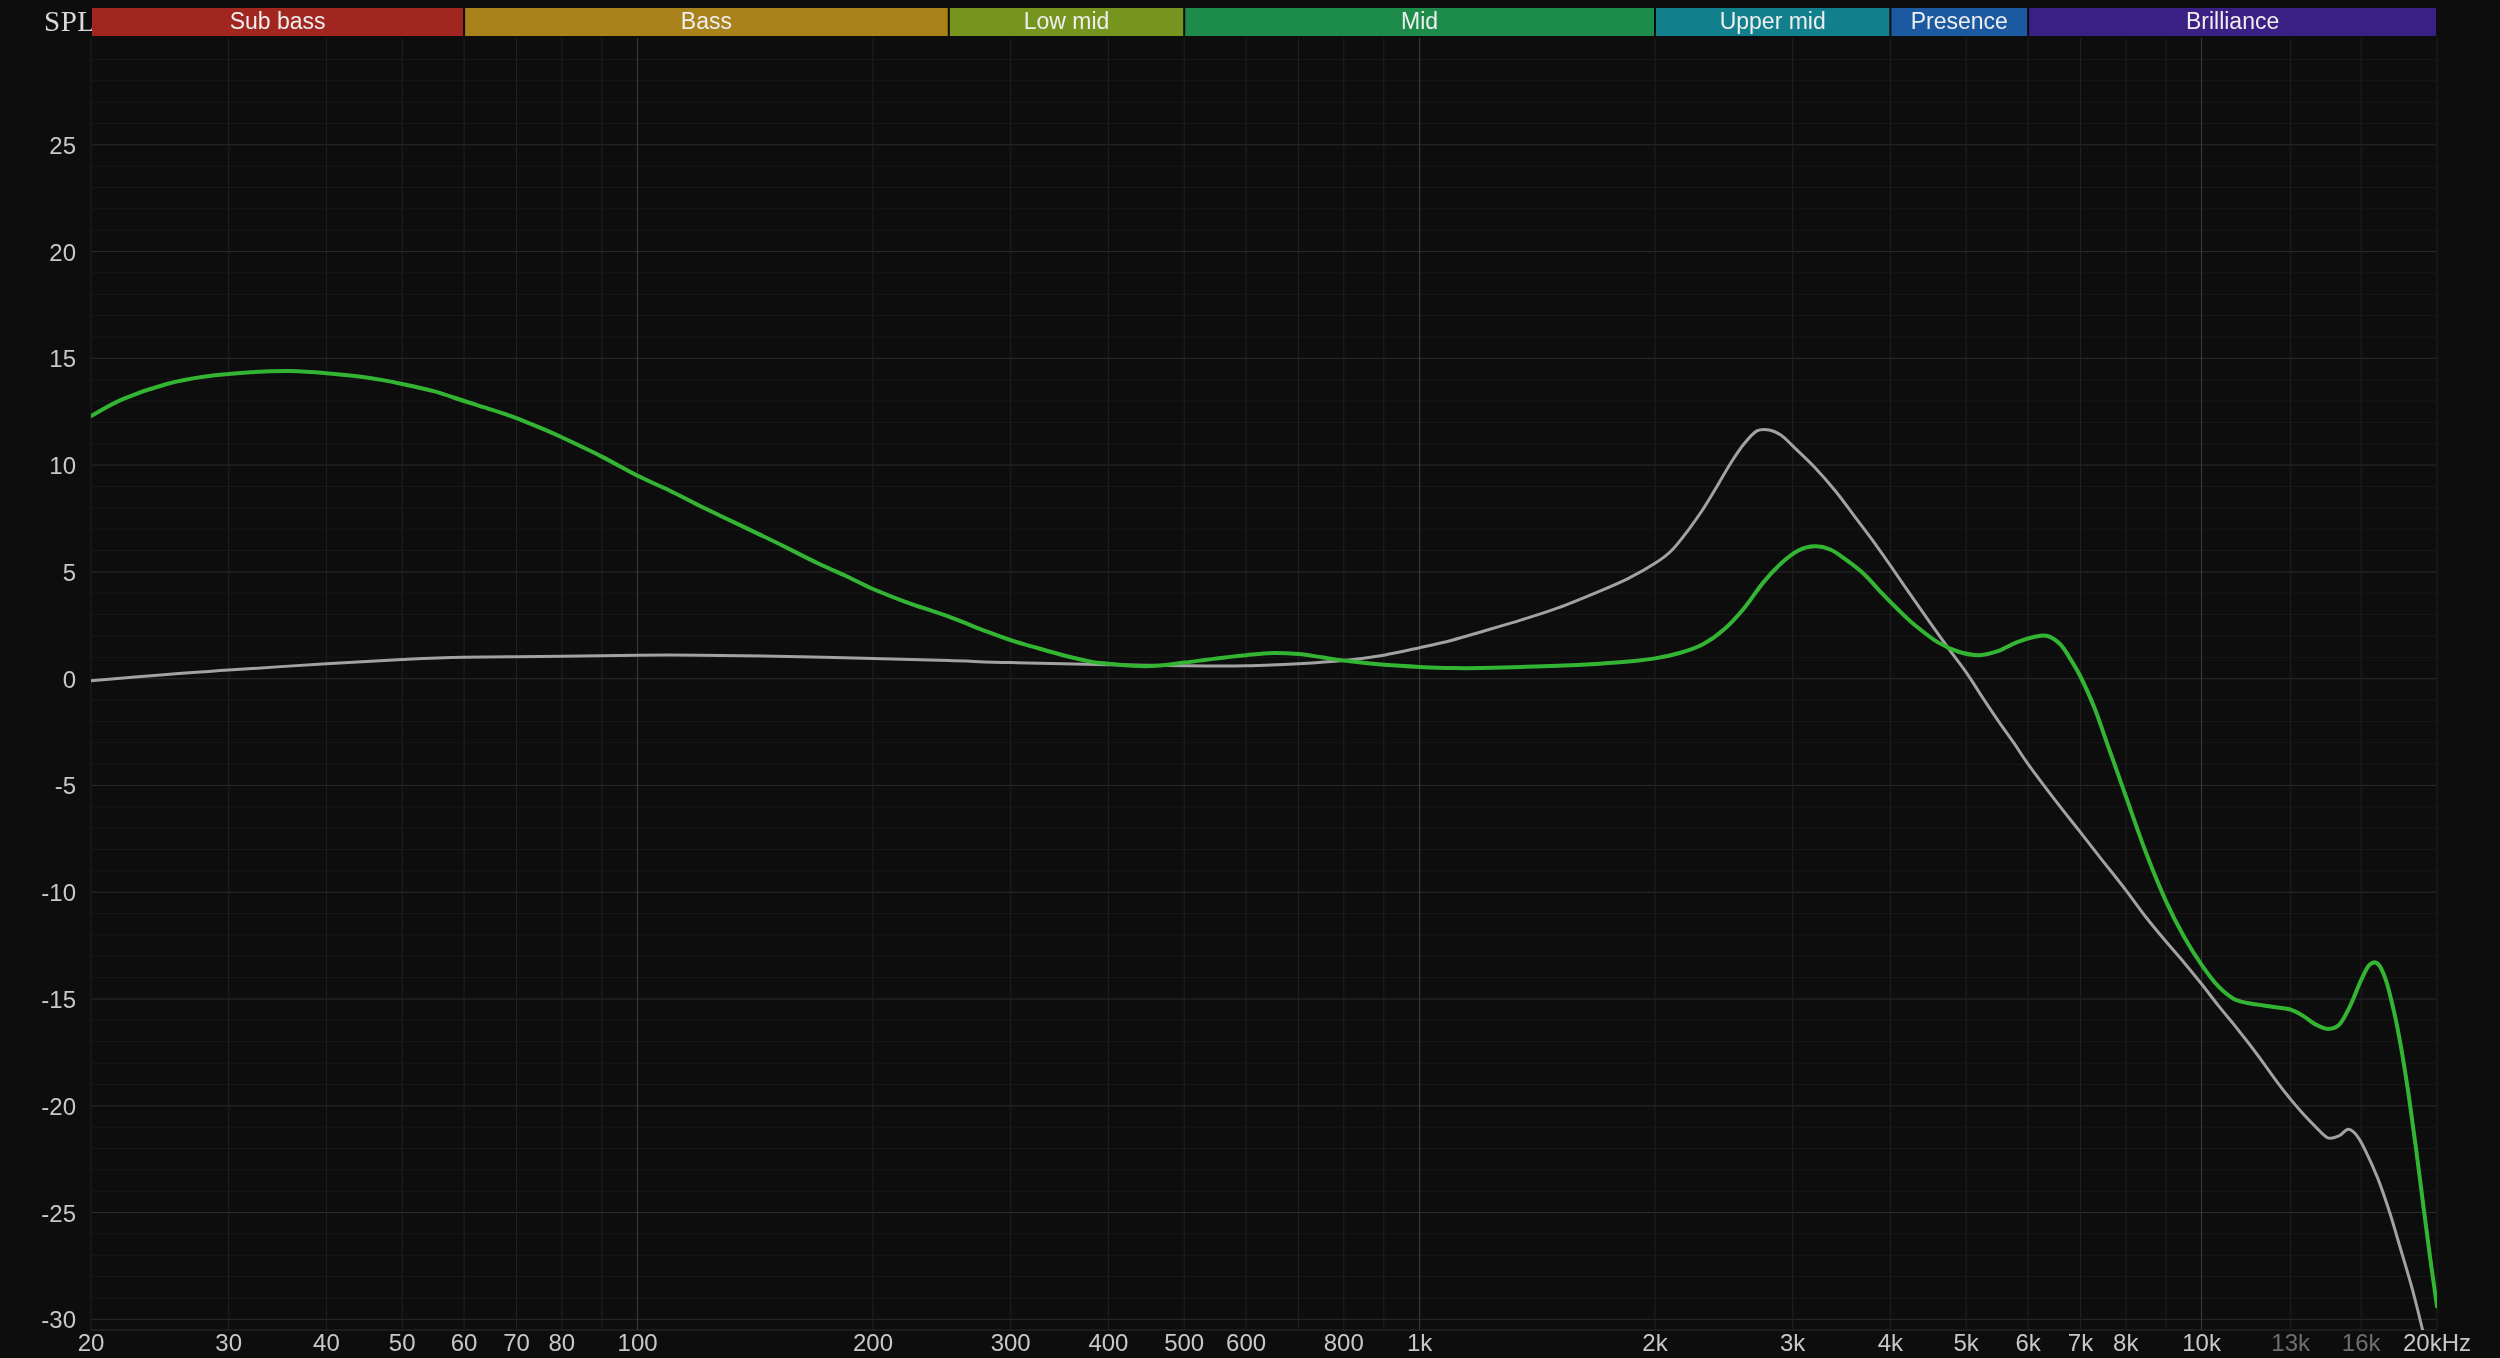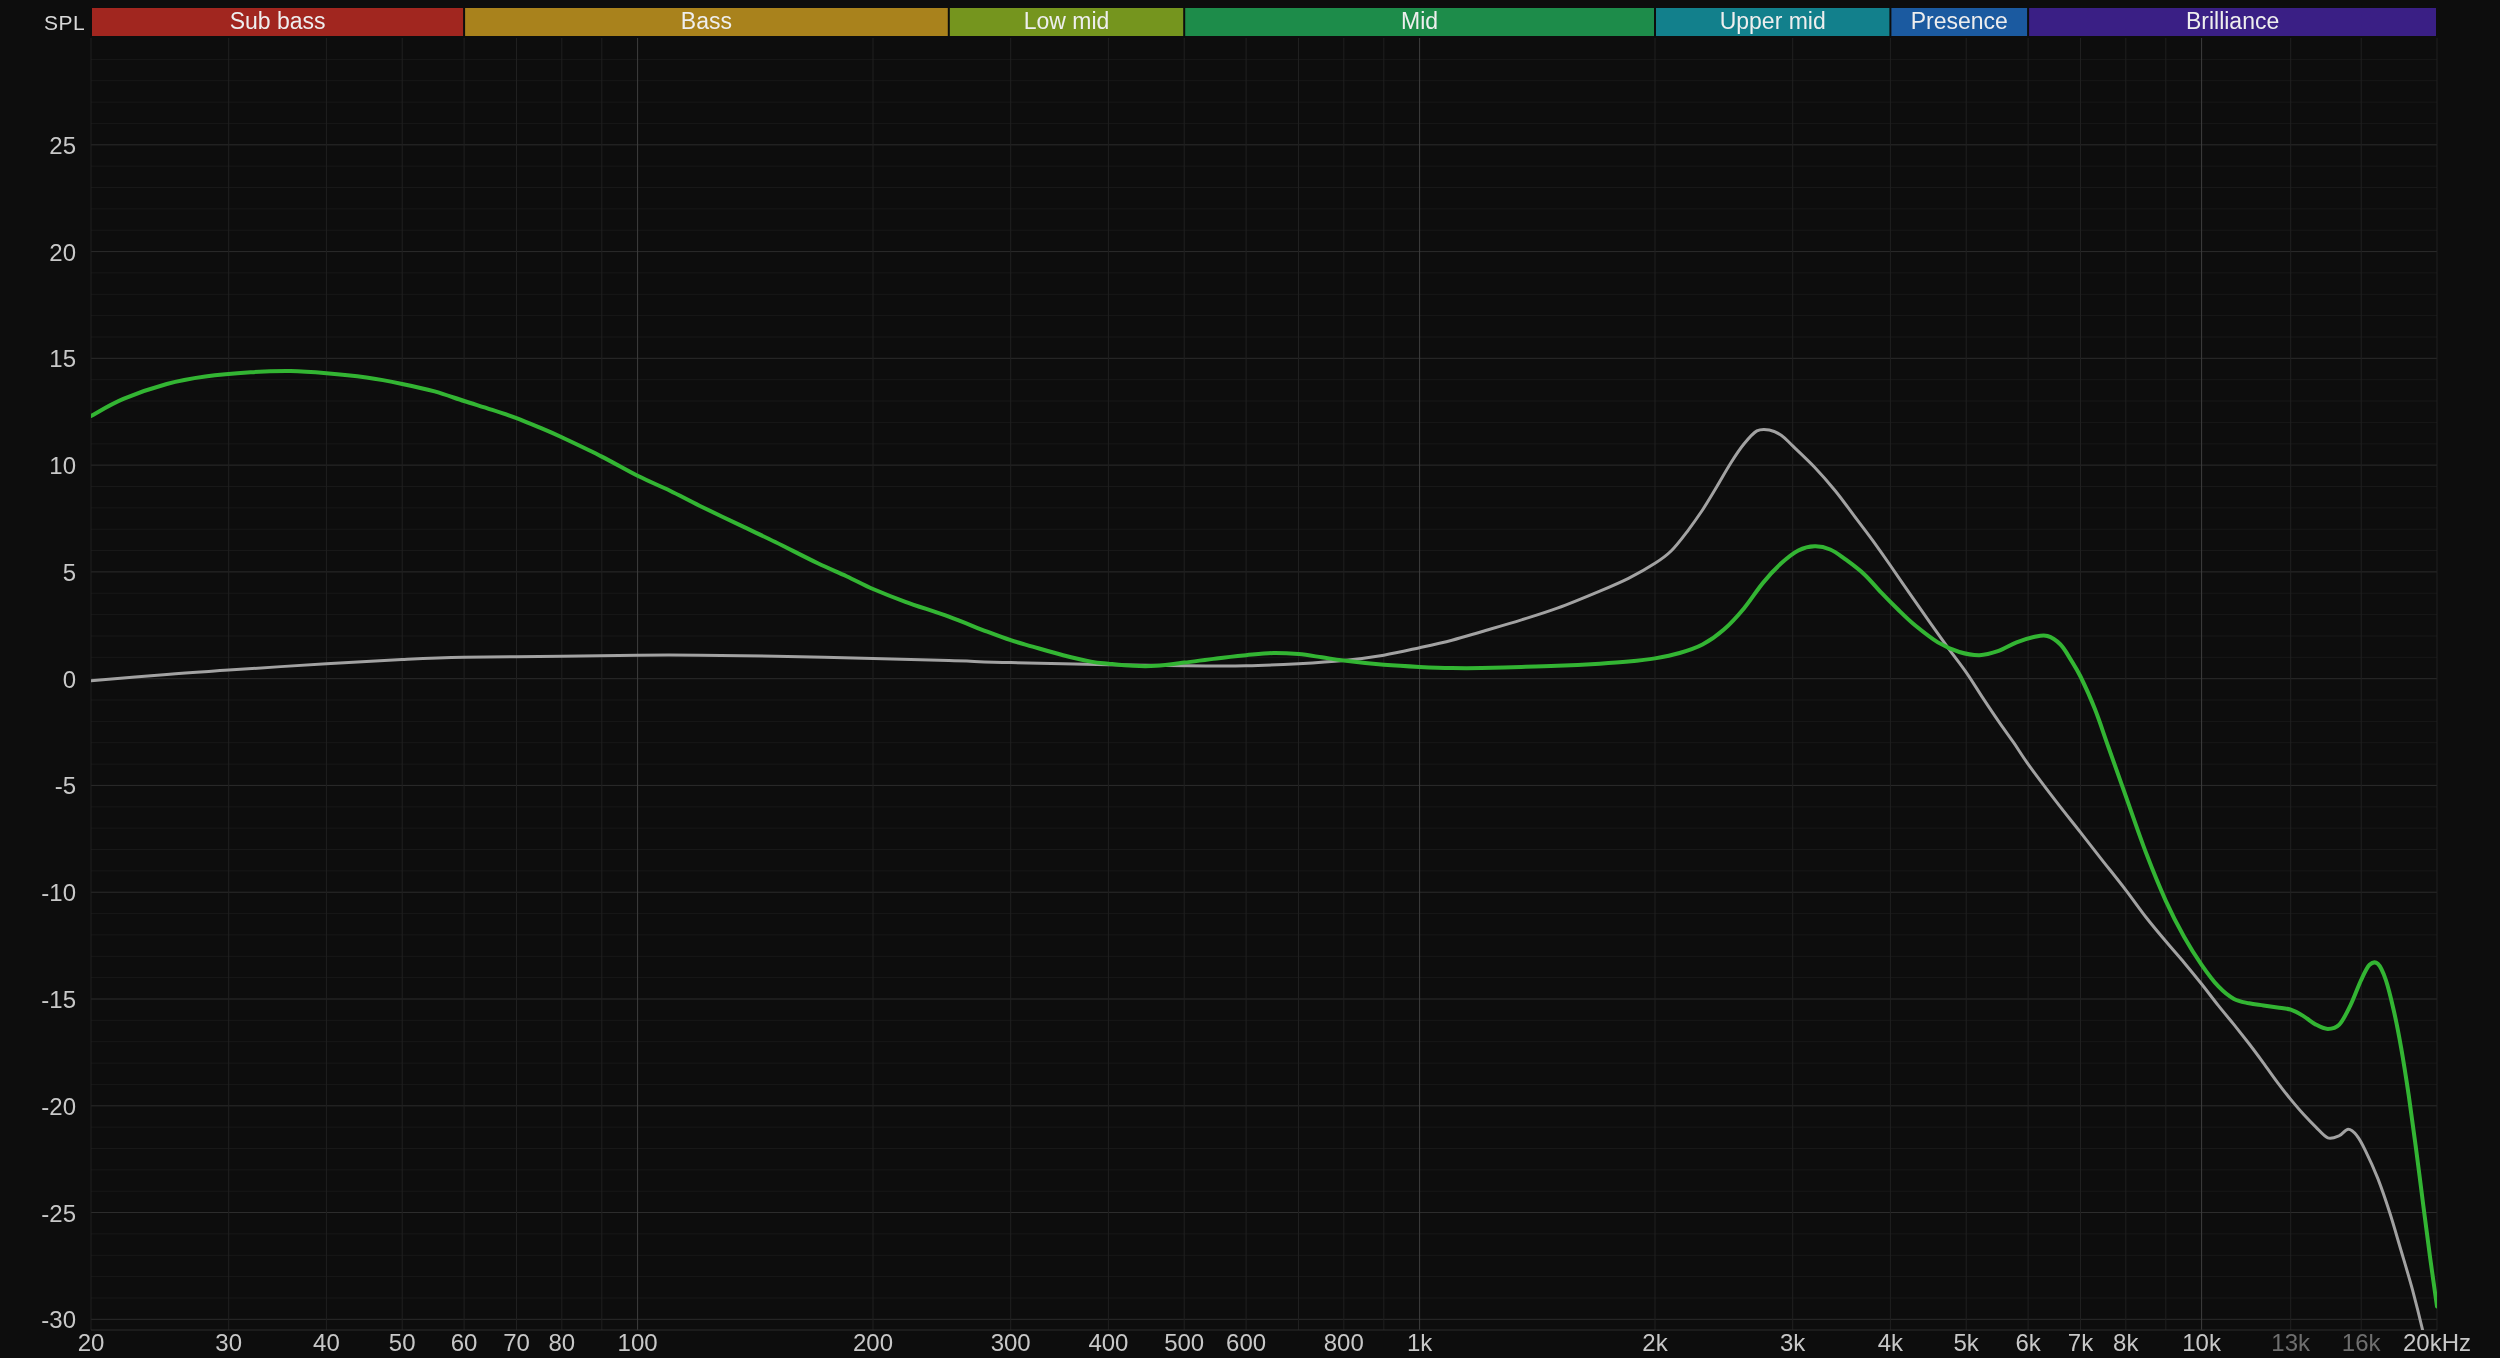--- a/index.html
+++ b/index.html
@@ -1,22 +1,22 @@
 <!DOCTYPE html>
 <html><head>
 <meta charset="utf-8">
 <style>
   html,body{margin:0;padding:0;}
   body{
     width:2500px;height:1358px;position:relative;overflow:hidden;
     font-family:"Liberation Sans","DejaVu Sans",sans-serif;
   }
   #spl-title{
-    position:absolute;left:44px;top:11px;
-    font-size:21px;letter-spacing:0.5px;
+    position:absolute;left:44px;top:5px;
+    font-size:29px;letter-spacing:0.5px;font-family:Liberation Serif, serif;
   }
   #chart-svg{position:absolute;left:0;top:0;}
   text{font-family:"Liberation Sans","DejaVu Sans",sans-serif;}
 </style>
 </head>
 <body style="background: rgb(13, 13, 13);">
 
 <div id="spl-title" style="color: rgb(216, 216, 216);">SPL</div>
 
 <div>

